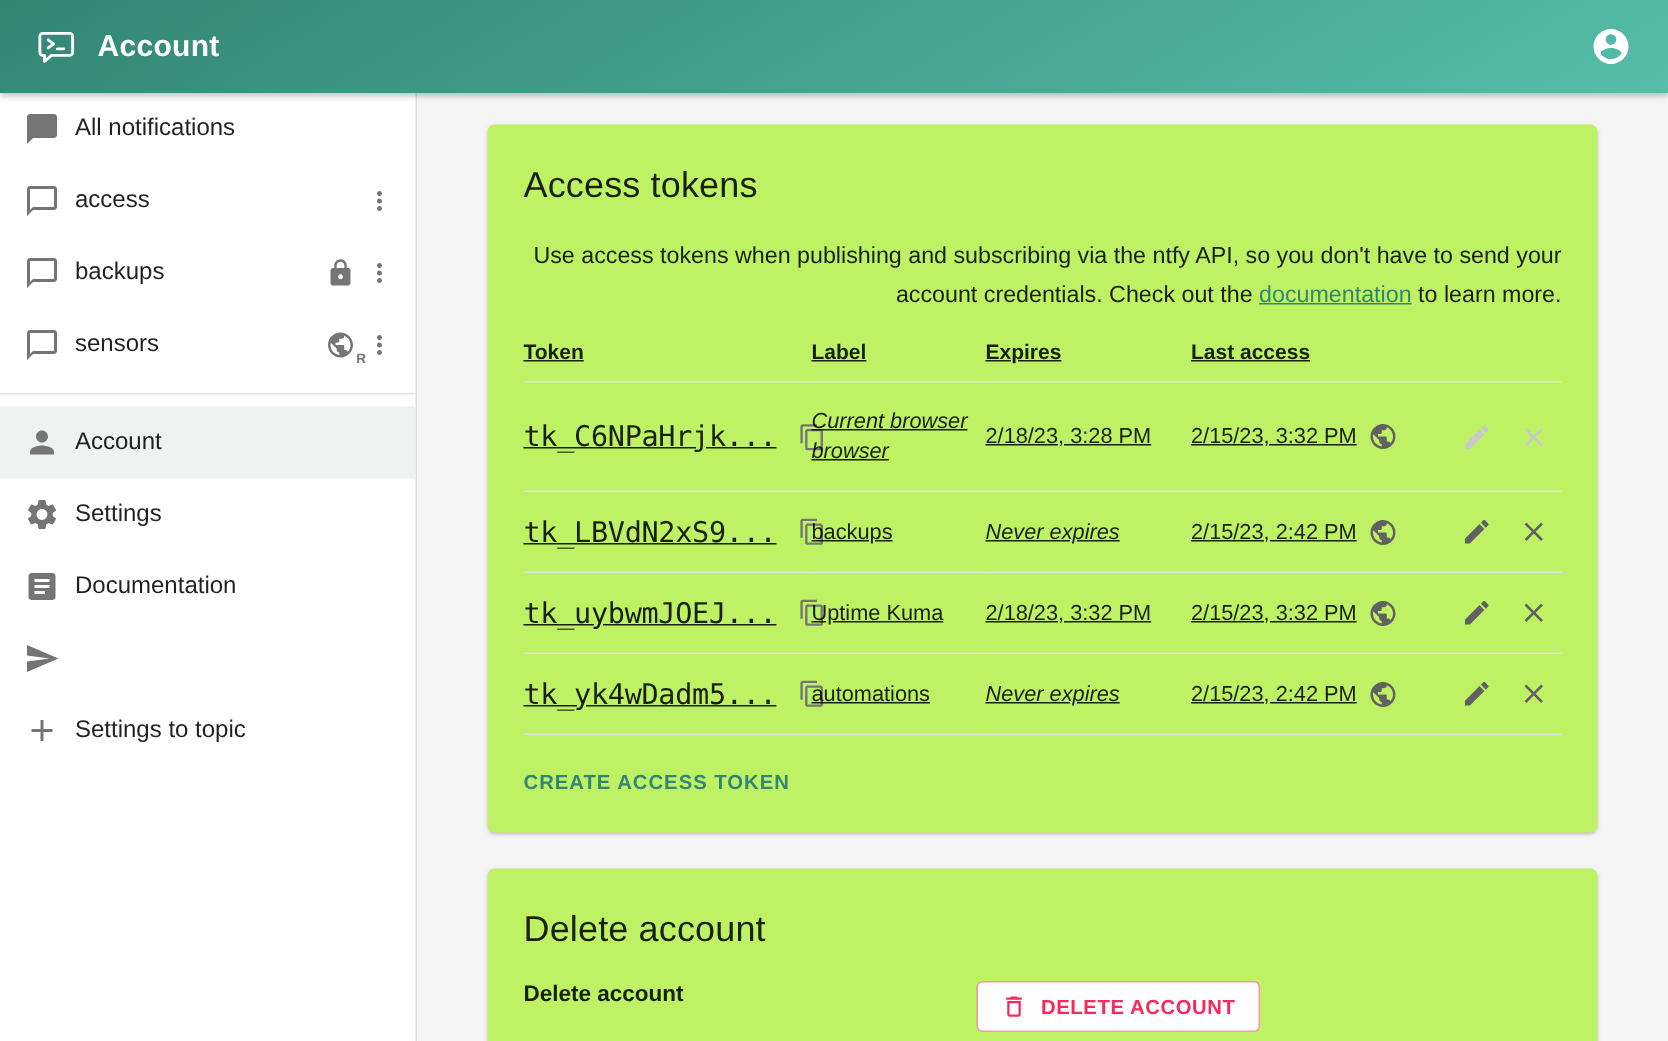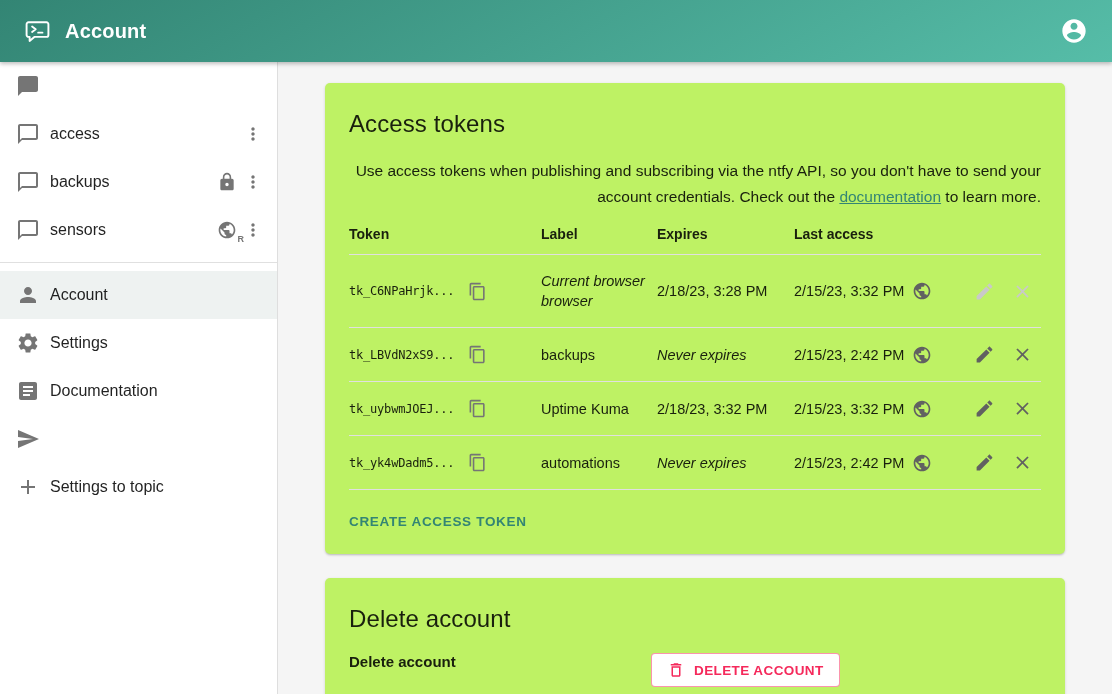--- a/index.html
+++ b/index.html
@@ -51,33 +51,33 @@
   .card {
     background:#bef264; border-radius:5px; padding:27px 24px 24px;
     box-shadow:0 2px 2px -1px rgba(0,0,0,.12), 0 1px 3px rgba(0,0,0,.14);
   }
   .card + .card { margin-top:24px; }
   .card h2 { margin:0 0 20px; font-size:24px; font-weight:400; letter-spacing:.1px; color:rgba(0,0,0,.87); }
   .desc { margin:0 0 12px; font-size:15.5px; line-height:26px; color:rgba(0,0,0,.87);text-align:right; }
   .desc a { color:#338574; text-decoration:underline; cursor:pointer; }
 
   
-  table { width:100%; border-collapse:collapse; table-layout:fixed; }
+  table { width:100%; border-collapse:collapse; table-layout:fixed;text-decoration:underline; }
   th {
     text-align:left; font-size:14px; font-weight:700; color:rgba(0,0,0,.87);
     padding:4px 8px 12px 0; border-bottom:1px solid #e0e0e0;
   }
   td {
     font-size:14.5px; color:rgba(0,0,0,.87); vertical-align:middle;
     padding:16px 8px 16px 0; border-bottom:1px solid #e0e0e0; line-height:20px;
   }
   .col-token { width:192px; } .col-label { width:116px; } .col-expires { width:137px; }
   .col-last { width:190px; } .col-actions { width:57px; }
   .token-flex { display:flex; align-items:center; }
-  .mono { font-family:"DejaVu Sans Mono", monospace; font-size:12px; letter-spacing:-.2px; }
+  .mono { font-family:"DejaVu Sans Mono", monospace; font-size:19px; letter-spacing:-.2px; }
   .copy-btn { background:none; border:0; padding:0; margin-left:14px; color:#757575; cursor:pointer; display:flex; }
   .copy-btn svg { width:19px; height:19px; }
   .italic { font-style:italic; }
   .last-flex { display:flex; align-items:center; gap:8px; }
   .globe { color:#616161; display:flex; }
   .globe svg { width:20px; height:20px; }
   .actions-flex { display:flex; justify-content:flex-end; align-items:center; gap:17px; }
   .act-btn { background:none; border:0; padding:0; color:#616161; cursor:pointer; display:flex; }
   .act-btn svg { width:21px; height:21px; }
   .act-btn.disabled { color:#c9c9c9; cursor:default; }
@@ -124,20 +124,21 @@
 <div class="shell">
 
   <nav class="sidebar">
 
     <div class="item">
       <span class="licon">
         <svg viewBox="0 0 24 24" fill="currentColor">
             <path d="M20 2H4c-1.1 0-2 .9-2 2v18l4-4h14c1.1 0 2-.9 2-2V4c0-1.1-.9-2-2-2z"></path>
           </svg>
       </span>
+      <span class="label">All notifications</span>
     </div>
 
     <div class="item">
       <span class="licon">
         <svg viewBox="0 0 24 24" fill="currentColor">
             <path d="M20 2H4c-1.1 0-2 .9-2 2v18l4-4h14c1.1 0 2-.9 2-2V4c0-1.1-.9-2-2-2zm0 14H6l-2 2V4h16v12z"></path>
           </svg>
       </span>
       <span class="label">access</span>
       <span class="trailing">

